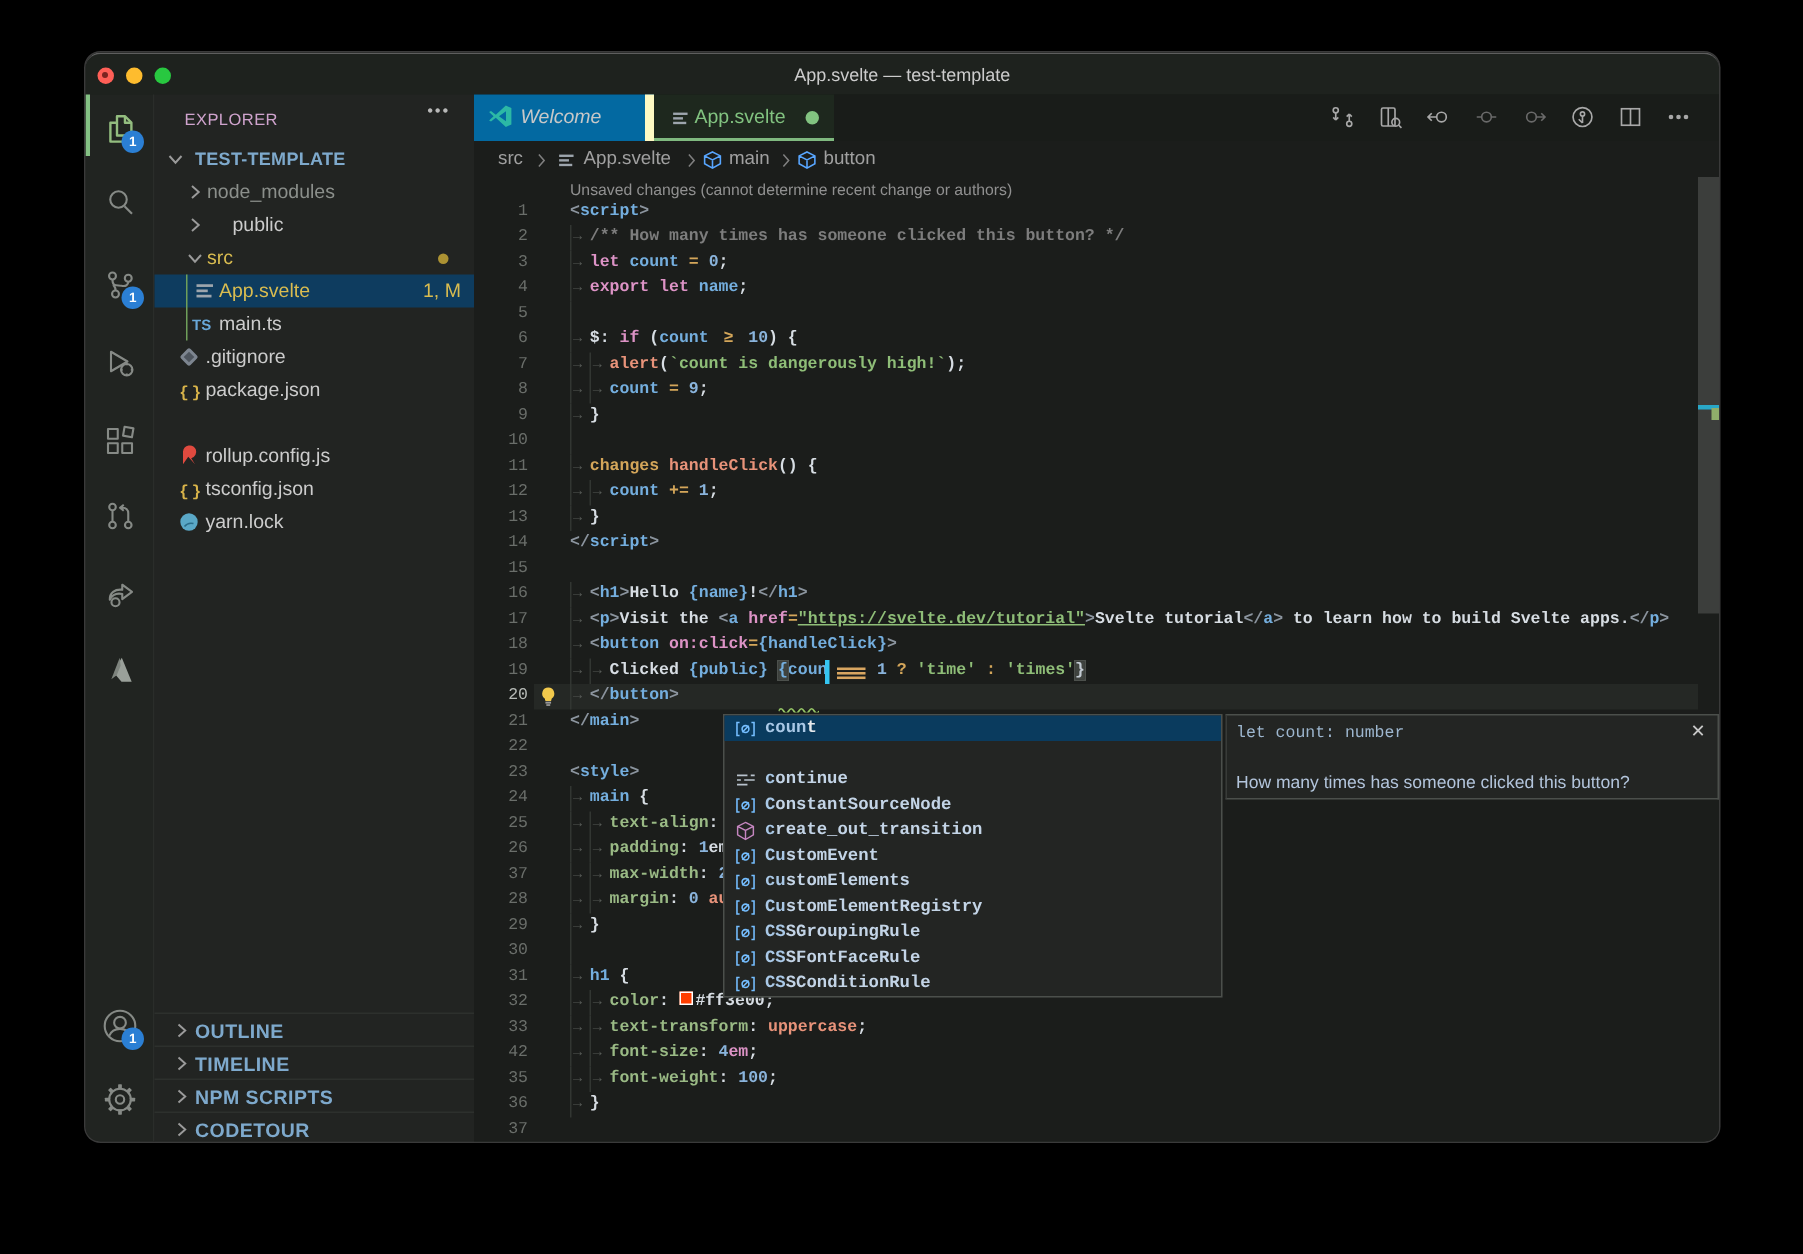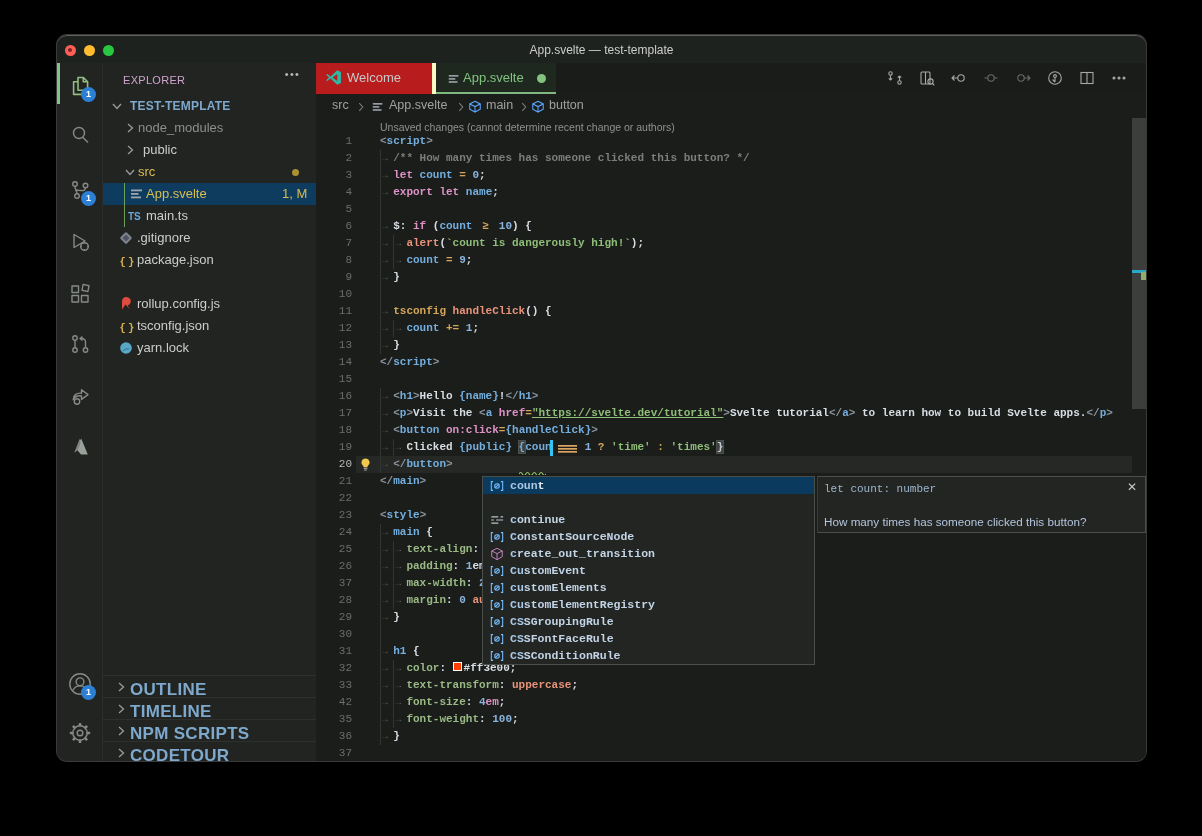--- a/index.html
+++ b/index.html
@@ -15,30 +15,30 @@
   .aicon { position:absolute; left:11px; width:24px; height:24px; }
   .badge { position:absolute; width:15px; height:15px; border-radius:50%; background:#2b7fd4;
            color:#fff; font-size:9px; line-height:15px; text-align:center; font-weight:bold; }
   #actbar { position:absolute; left:0; top:0; width:2.5px; height:41px; background:#84c184; }
   #sidebar { position:absolute; left:46px; top:28px; width:213px; height:698px; background:#222422; }
   #sb-head .lbl { position:absolute; left:20px; top:11px; color:#cfa3cd; font-size:11px; letter-spacing:0.3px; }
   #sb-head .more { position:absolute; right:16px; top:5px; color:#b8b8b8; font-size:11px; letter-spacing:1.2px; }
   #sb-title { position:absolute; left:0; top:32px; width:213px; height:22px; }
   #sb-title .name { position:absolute; left:27px; top:4px; color:#7ea9cc; font-size:12px; font-weight:bold; letter-spacing:0.2px; }
   .sect { position:absolute; left:0; width:213px; height:22px; border-top:1px solid #2d302d; }
-  .sect .name { position:absolute; left:27px; top:4px; color:#7ea9cc; font-size:17px; font-weight:bold; letter-spacing:0.3px; }
+  .sect .name { position:absolute; left:27px; top:4px; color:#7ea9cc; font-size:13px; font-weight:bold; letter-spacing:0.3px; }
   .row { position:absolute; left:0; width:213px; height:22px; font-size:13px; color:#cccccc; }
   .row .nm { position:absolute; top:3px; }
   .selrow { background:#0e3c5f; }
   .ficon { position:absolute; width:16px; height:16px; }
   #sguide { position:absolute; left:21px; top:120px; width:1px; height:44px; background:#6f9f5a; }
   #main { position:absolute; left:259px; top:28px; width:830px; height:698px; background:#1b1d1b; }
   #tabs { position:absolute; left:0; top:0; width:830px; height:31px; background:#191c19; }
   .tab { position:absolute; top:0; height:31px; }
-  #tab1 { left:0; width:120px; background:#b91c1c; border-right:4px solid #fef9c3; }
+  #tab1 { left:0; width:120px; background:#0369a1; border-right:6px solid #fef9c3;font-style:italic; }
   #tab2 { left:120px; width:120px; background:#1e281e; border-bottom:2px solid #7fb97f; }
   .tab .tname { position:absolute; left:31px; top:7px; font-size:13px; }
   #tab1 .tname { color:#c8c8c8; }
   #tab2 .tname { left:27px; color:#82c380; }
   #crumbs { position:absolute; left:0; top:31px; width:830px; height:24px; background:#1b1d1b;
             font-size:12.5px; color:#a0a0a0; }
   #crumbs > span { position:absolute; top:4px; }
   #editor { position:absolute; left:0; top:55px; width:830px; height:643px; background:#1b1d1b; }
   #gut { position:absolute; left:0; top:15px; width:36px; font-family:"Liberation Mono",monospace;
          font-size:11px; color:#6a6e6a; text-align:right; }
@@ -195,21 +195,21 @@
     <div class="row" style="top:54px;">
         <svg viewBox="0 0 16 16" width="16" height="16" style="position:absolute;left:19px;top:3px">
           <path d="M6 4 L10.5 8 L6 12" stroke="#9a9a9a" stroke-width="1.3" fill="none"></path>
         </svg>
         <span class="nm" style="left:35px;color:#8b8f8b">node_modules</span>
       </div>
 <div class="row" style="top:76px;">
         <svg viewBox="0 0 16 16" width="16" height="16" style="position:absolute;left:19px;top:3px">
           <path d="M6 4 L10.5 8 L6 12" stroke="#9a9a9a" stroke-width="1.3" fill="none"></path>
         </svg>
-        <span class="nm" style="left:40px">public</span>
+        <span class="nm" style="left:52px">public</span>
       </div>
 <div class="row" style="top:98px;">
         <svg viewBox="0 0 16 16" width="16" height="16" style="position:absolute;left:19px;top:3px">
           <path d="M4 6 L8 10.5 L12 6" stroke="#9a9a9a" stroke-width="1.3" fill="none"></path>
         </svg>
         <span class="nm" style="left:35px;color:#d9bc50">src</span>
         <span style="position:absolute;right:17px;top:8px;width:7px;height:7px;border-radius:50%;background:#ac9233"></span>
       </div>
 <div class="row selrow" style="top:120px;">
         <svg class="ficon" viewBox="0 0 16 16" style="left:26px;top:3px">
@@ -441,21 +441,21 @@
           <div><span class="pc">&lt;</span><span class="tag">script</span><span class="pc">&gt;</span></div>
           <div><span class="t">→</span><span class="cm">/** How many times has someone clicked this button? */</span></div>
           <div><span class="t">→</span><span class="kw">let</span> <span class="vr">count</span> <span class="op">=</span> <span class="num">0</span><span class="wh">;</span></div>
           <div><span class="t">→</span><span class="kw">export</span> <span class="kw">let</span> <span class="vr">name</span><span class="wh">;</span></div>
           <div><span class="t g"></span></div>
           <div><span class="t">→</span><span class="wh">$:</span> <span class="kw">if</span> <span class="wh">(</span><span class="vr">count</span> <span class="op lig2">≥</span> <span class="num">10</span><span class="wh">) {</span></div>
           <div><span class="t">→</span><span class="t">→</span><span class="fn">alert</span><span class="wh">(</span><span class="str">`count is dangerously high!`</span><span class="wh">);</span></div>
           <div><span class="t">→</span><span class="t">→</span><span class="vr">count</span> <span class="op">=</span> <span class="num">9</span><span class="wh">;</span></div>
           <div><span class="t">→</span><span class="wh">}</span></div>
           <div><span class="t g"></span></div>
-          <div><span class="t">→</span><span class="fk">tsconfig</span> <span class="fn">handleClick</span><span class="wh">() {</span></div>
+          <div><span class="t">→</span><span class="fk">changes</span> <span class="fn">handleClick</span><span class="wh">() {</span></div>
           <div><span class="t">→</span><span class="t">→</span><span class="vr">count</span> <span class="op">+=</span> <span class="num">1</span><span class="wh">;</span></div>
           <div><span class="t">→</span><span class="wh">}</span></div>
           <div><span class="pc">&lt;/</span><span class="tag">script</span><span class="pc">&gt;</span></div>
           <div></div>
           <div><span class="t">→</span><span class="pc">&lt;</span><span class="tag">h1</span><span class="pc">&gt;</span><span class="wh">Hello </span><span class="vr">{name}</span><span class="wh">!</span><span class="pc">&lt;/</span><span class="tag">h1</span><span class="pc">&gt;</span></div>
           <div><span class="t">→</span><span class="pc">&lt;</span><span class="tag">p</span><span class="pc">&gt;</span><span class="wh">Visit the </span><span class="pc">&lt;</span><span class="tag">a</span> <span class="kw">href</span><span class="op">=</span><span class="str lnk">"https://svelte.dev/tutorial"</span><span class="pc">&gt;</span><span class="wh">Svelte tutorial</span><span class="pc">&lt;/</span><span class="tag">a</span><span class="pc">&gt;</span><span class="wh"> to learn how to build Svelte apps.</span><span class="pc">&lt;/</span><span class="tag">p</span><span class="pc">&gt;</span></div>
           <div><span class="t">→</span><span class="pc">&lt;</span><span class="tag">button</span> <span class="kw">on:click</span><span class="op">=</span><span class="vr">{handleClick}</span><span class="pc">&gt;</span></div>
           <div><span class="t">→</span><span class="t">→</span><span class="wh">Clicked </span><span class="vr">{public}</span> <span class="bm vr">{</span><span class="vr">coun</span><span id="cursor"></span> <span class="lig3"><svg width="20" height="17">
                 <g fill="#d9a661">
                   <rect y="6" width="19" height="1.7"></rect>

